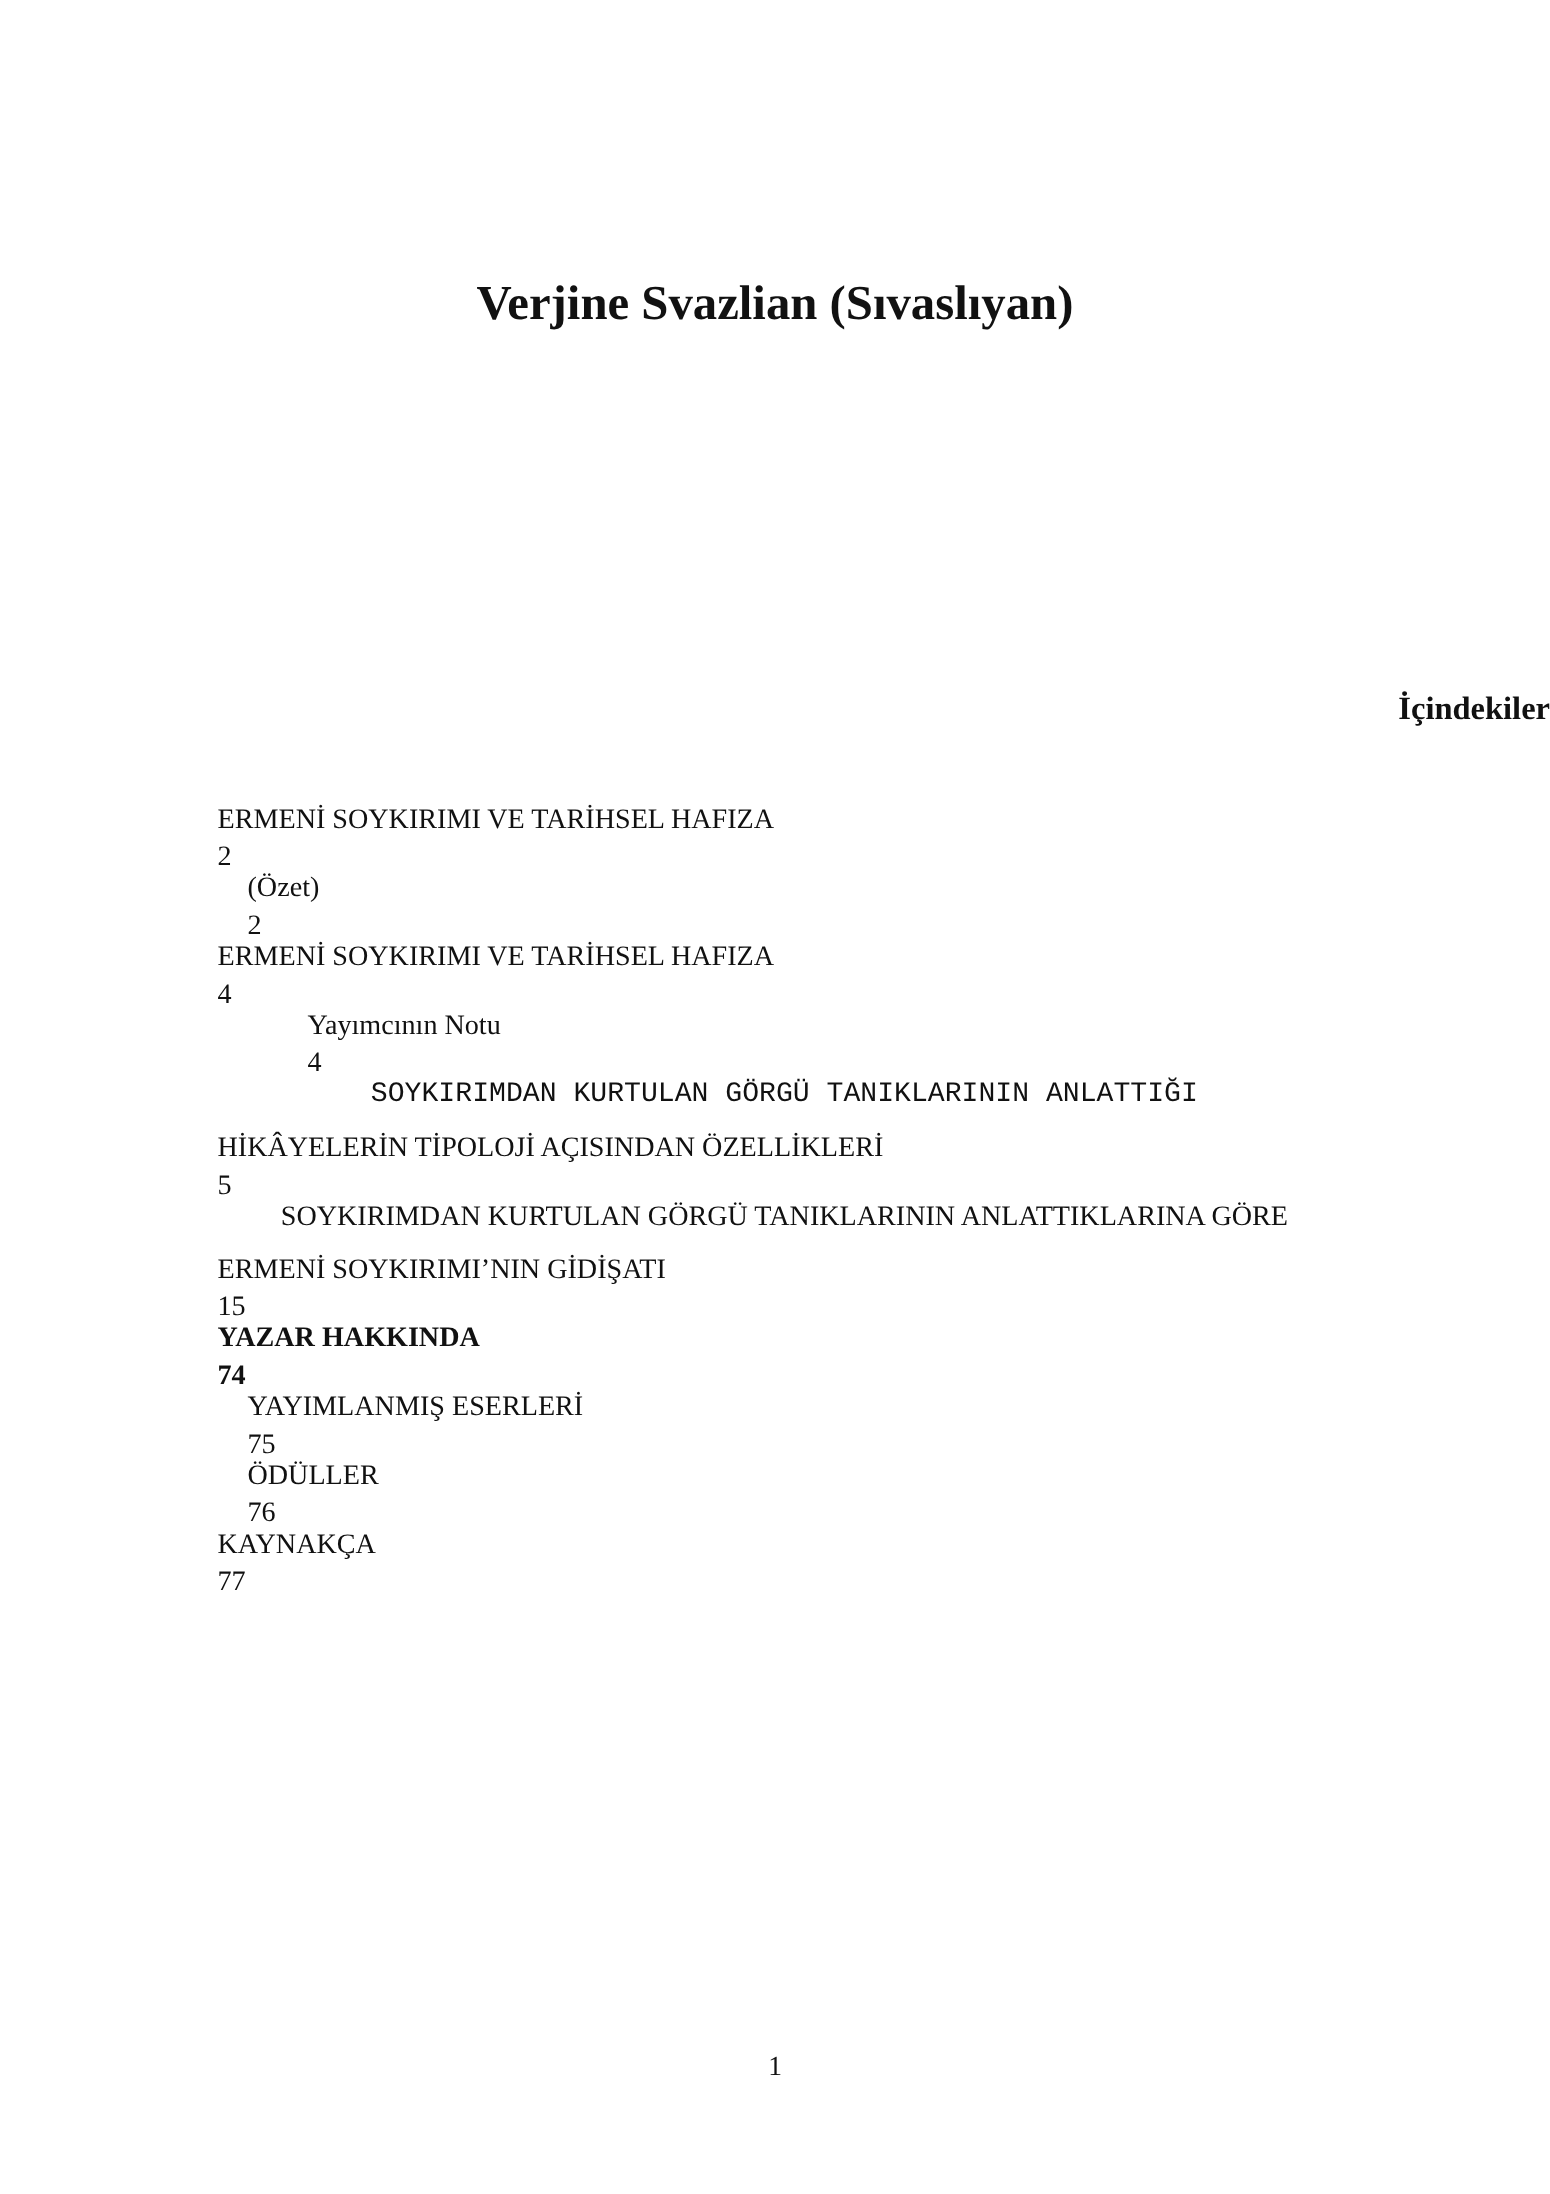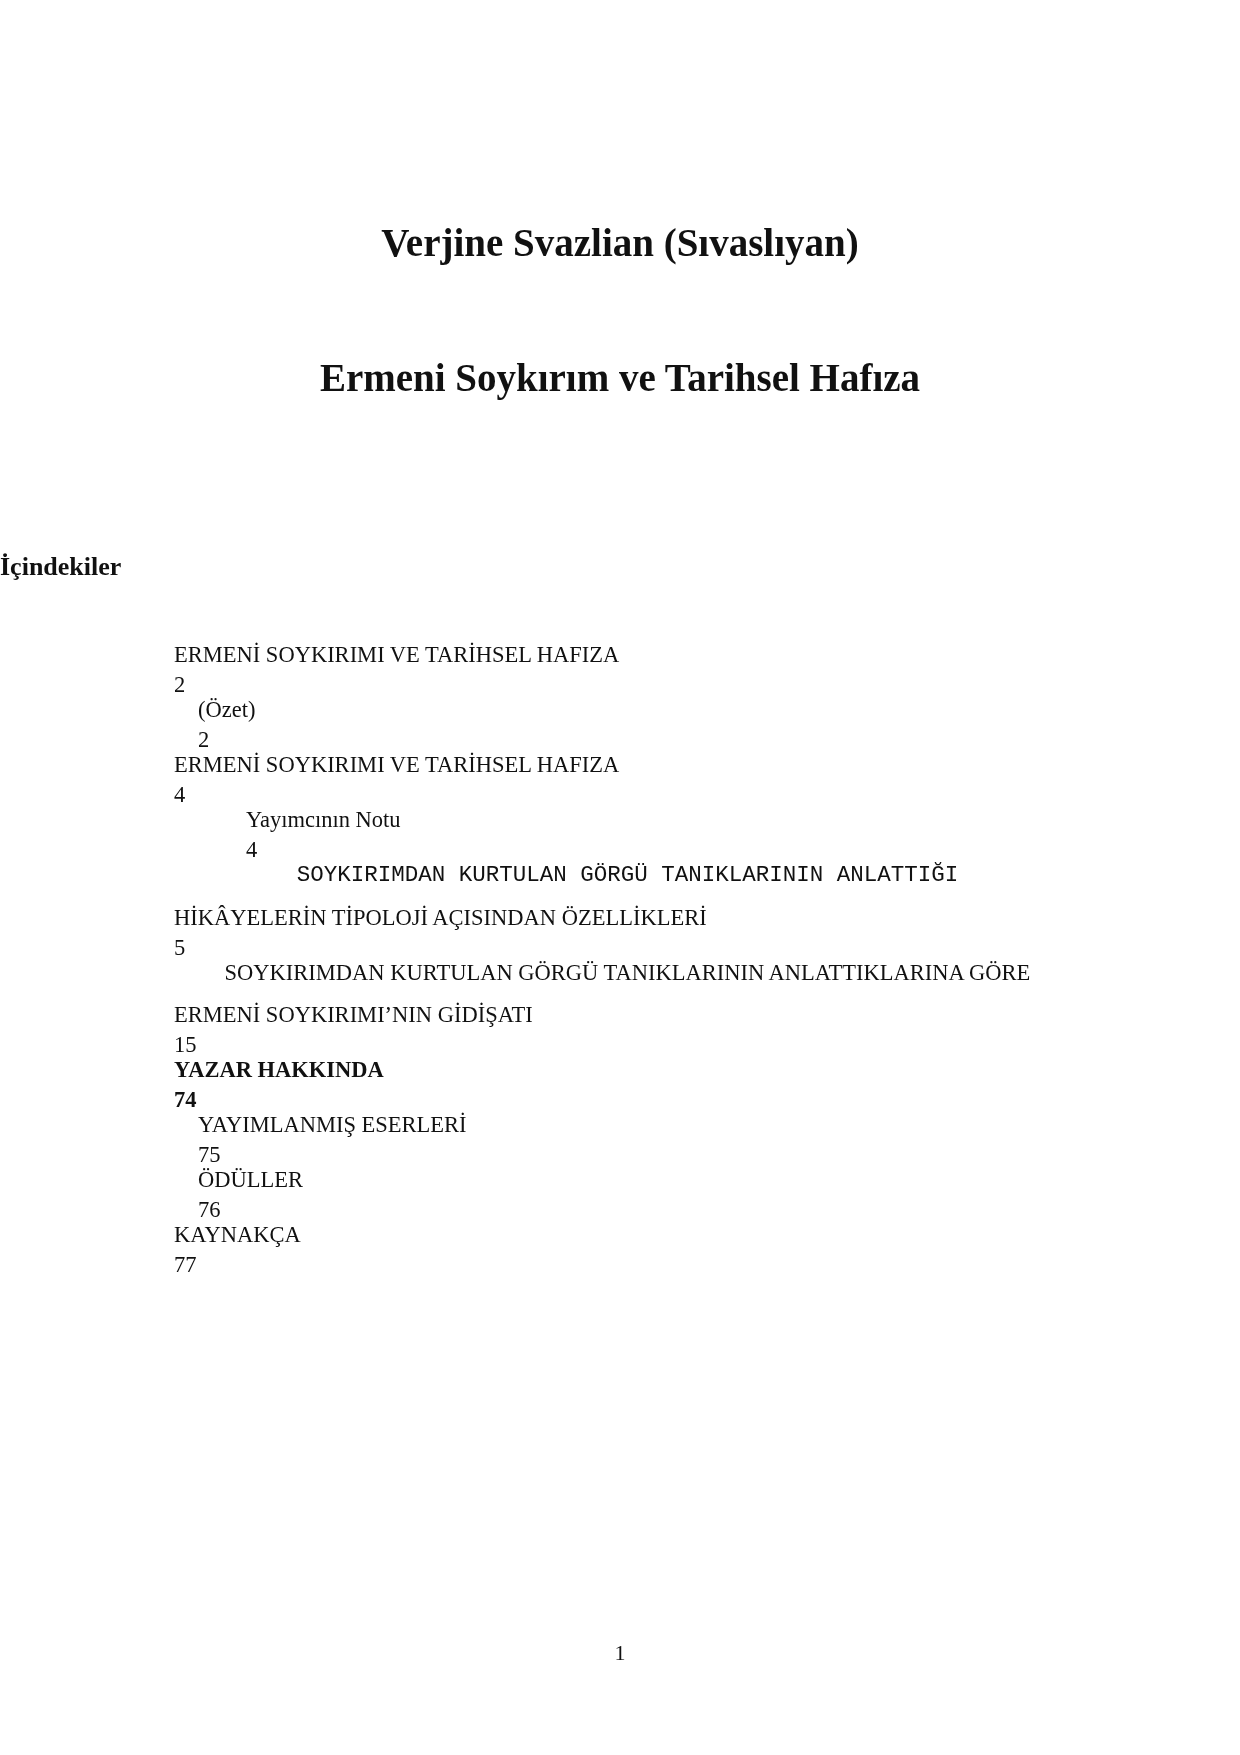--- a/index.html
+++ b/index.html
@@ -33,21 +33,21 @@
       letter-spacing: 0px;
       margin: 0;
     }
     .title.author { top: 220px; }
     .title.book { top: 355px; }
     .toc-heading {
       position: absolute;
       top: 552px;
       left: 0;
       width: 1240px;
-      text-align: left;
+      text-align: right;
       font-weight: bold;
       font-size: 26px;
       margin: 0;
     }
     .toc {
       position: absolute;
       left: 172px;
       top: 640px;
       width: 911px;
     }
@@ -100,21 +100,20 @@
       text-align: center;
       font-size: 22px;
     }
   </style>
 </head>
 <body>
 
 <div class="page">
 
   <h1 class="title author">Verjine Svazlian (Sıvaslıyan)</h1>
-  <h1 class="title book">Ermeni Soykırım ve Tarihsel Hafıza</h1>
 
   <h2 class="toc-heading">İçindekiler</h2>
 
   <div class="toc">
 
     <div class="toc-entry" style="top:0px;">
       <span class="label">ERMENİ SOYKIRIMI VE TARİHSEL HAFIZA</span>
       <span class="leader"></span>
       <span class="page-num">2</span>
     </div>

